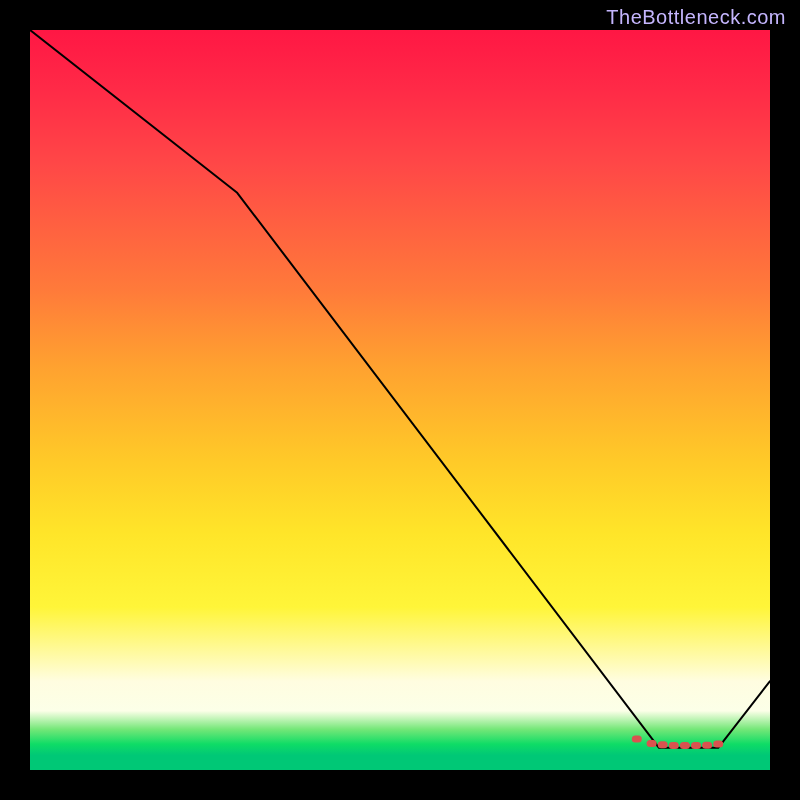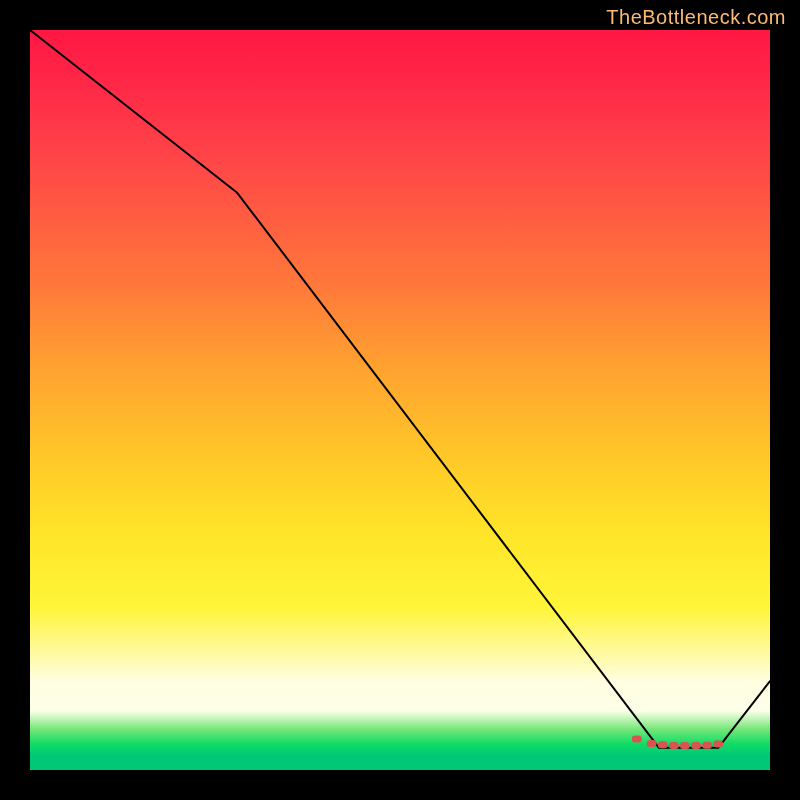--- a/index.html
+++ b/index.html
@@ -49,21 +49,21 @@
   svg.overlay {
     position: absolute;
     inset: 0;
     width: 740px;
     height: 740px;
   }
   .watermark {
     position: absolute;
     top: 6px;
     right: 14px;
-    color: #fdba74;
+    color: #c4b5fd;
     font-size: 20px;
     letter-spacing: 0.5px;
     font-weight: 500;
     user-select: none;
   }
 </style>
 </head>
 <body>
 
 <div class="stage">

